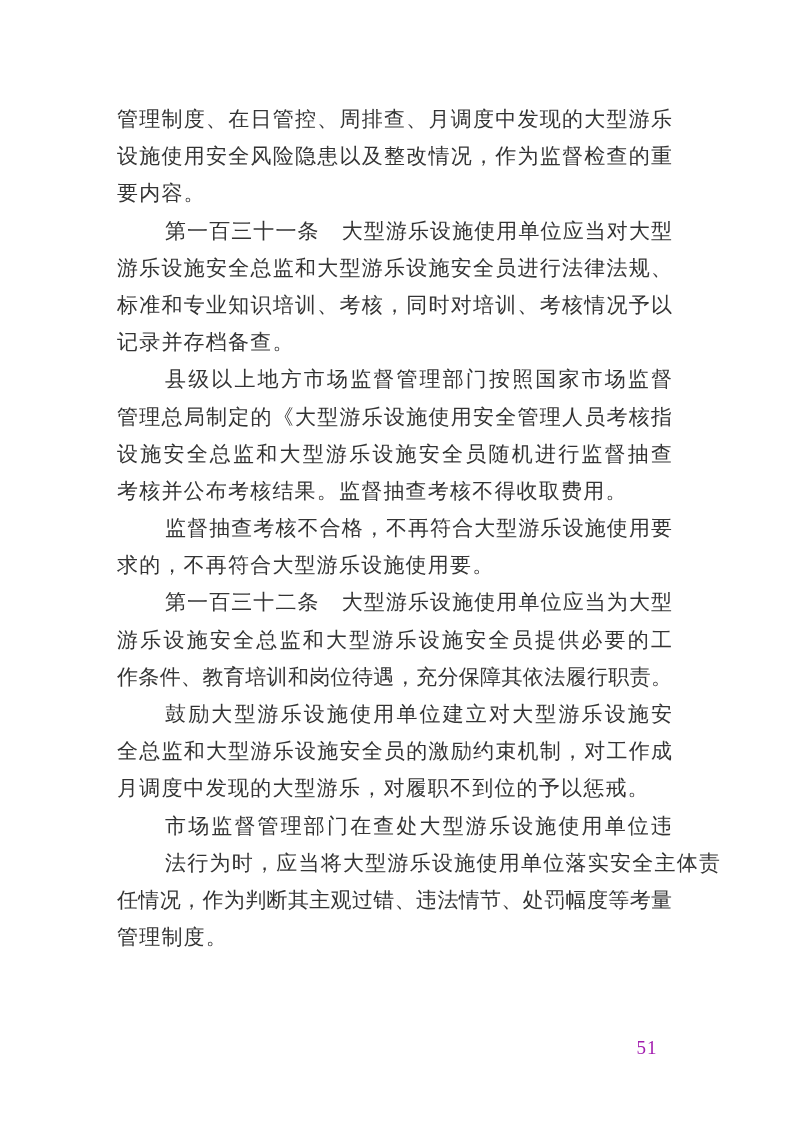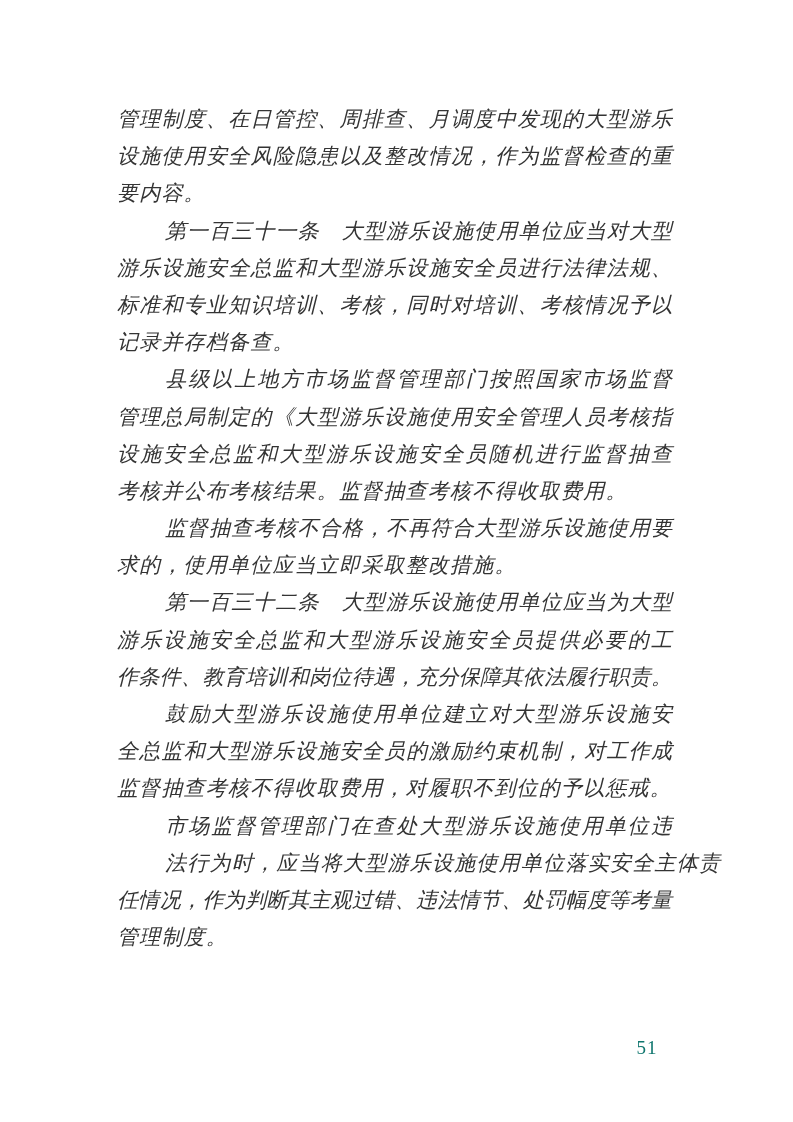--- a/index.html
+++ b/index.html
@@ -13,37 +13,37 @@
   }
   .text-block {
     position: absolute;
     left: 117px;
     top: 101px;
     width: 555px;
     font-size: 21px;
     color: #343434;
     text-rendering: optimizeLegibility;
   }
-  .para { margin: 0; padding: 0; font-style: italic; }
+  .para { margin: 0; padding: 0; }
   .line {
     height: 37.2px;
     line-height: 37.2px;
     white-space: nowrap;
     overflow: visible;
   }
   .line.indent { padding-left: 48px; }
   .lt { letter-spacing: 1.2px; }
   .page-number {
     position: absolute;
     left: 625px;
     top: 1037px;
     width: 44px;
     text-align: center;
     font-size: 19px;
-    color: #0f766e;
+    color: #a21caf;
     letter-spacing: 1px;
   }
 </style>
 </head>
 <body>
 
 <div class="page">
   <div class="text-block">
 
     <div class="para">
@@ -61,33 +61,33 @@
 
     <div class="para">
       <div class="line indent"><span class="lt" style="letter-spacing: 2.14286px;">县级以上地方市场监督管理部门按照国家市场监督</span></div>
       <div class="line"><span class="lt" style="letter-spacing: 1.25px;">管理总局制定的《大型游乐设施使用安全管理人员考核指</span></div>
       <div class="line"><span class="lt" style="letter-spacing: 2.21739px;">设施安全总监和大型游乐设施安全员随机进行监督抽查</span></div>
       <div class="line short"><span class="lt">考核并公布考核结果。监督抽查考核不得收取费用。</span></div>
     </div>
 
     <div class="para">
       <div class="line indent"><span class="lt" style="letter-spacing: 1.09091px;">监督抽查考核不合格，不再符合大型游乐设施使用要</span></div>
-      <div class="line short"><span class="lt">求的，使用单位应当立即采取整改措施。</span></div>
+      <div class="line short"><span class="lt">求的，不再符合大型游乐设施使用要。</span></div>
     </div>
 
     <div class="para">
       <div class="line indent"><span class="lt" style="letter-spacing: 1.09091px;">第一百三十二条　大型游乐设施使用单位应当为大型</span></div>
       <div class="line"><span class="lt" style="letter-spacing: 2.21739px; text-align: center;">游乐设施安全总监和大型游乐设施安全员提供必要的工</span></div>
       <div class="line"><span class="lt" style="letter-spacing: 0.36px;">作条件、教育培训和岗位待遇，充分保障其依法履行职责。</span></div>
     </div>
 
     <div class="para">
       <div class="line indent"><span class="lt" style="letter-spacing: 2.14286px;">鼓励大型游乐设施使用单位建立对大型游乐设施安</span></div>
       <div class="line"><span class="lt" style="letter-spacing: 1.25px;">全总监和大型游乐设施安全员的激励约束机制，对工作成</span></div>
-      <div class="line short"><span class="lt">监督抽查考核不得收取费用，对履职不到位的予以惩戒。</span></div>
+      <div class="line short"><span class="lt">月调度中发现的大型游乐，对履职不到位的予以惩戒。</span></div>
     </div>
 
     <div class="para">
       <div class="line indent"><span class="lt" style="letter-spacing: 2.14286px;">市场监督管理部门在查处大型游乐设施使用单位违</span></div>
       <div class="line"><span class="lt" style="letter-spacing: 1.25px; margin-left: 48px;">法行为时，应当将大型游乐设施使用单位落实安全主体责</span></div>
       <div class="line"><span class="lt" style="letter-spacing: 0.36px;">任情况，作为判断其主观过错、违法情节、处罚幅度等考量</span></div>
       <div class="line short"><span class="lt">管理制度。</span></div>
     </div>
 
   </div>

